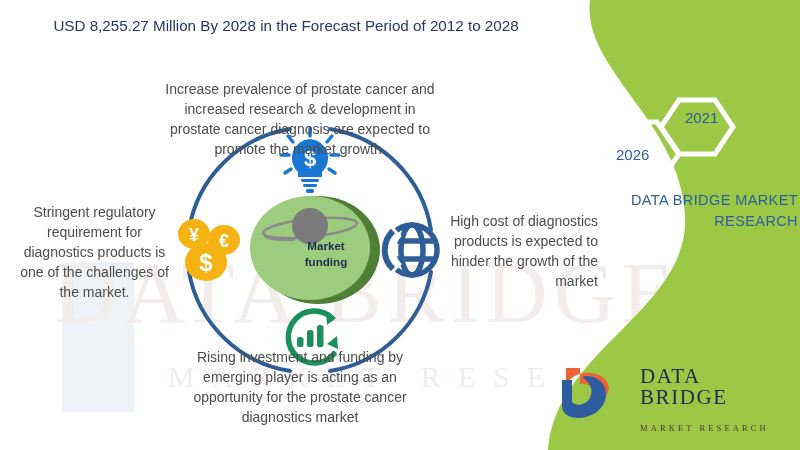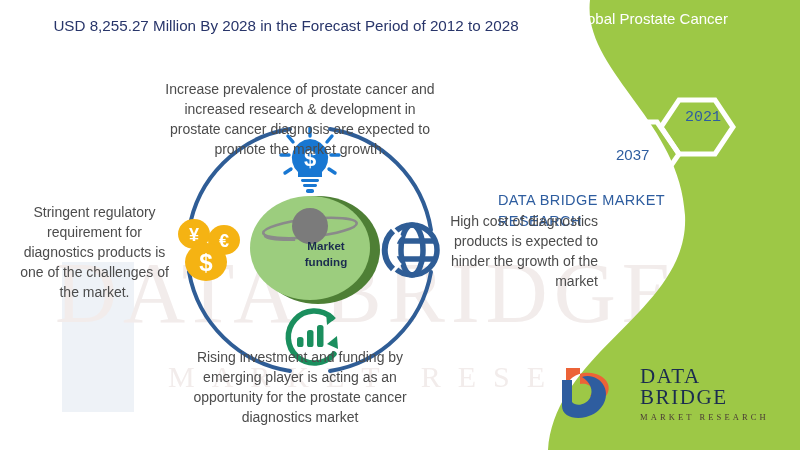--- a/index.html
+++ b/index.html
@@ -39,43 +39,43 @@
     font-size:15.2px;line-height:1.55;font-weight:400;z-index:6;
   }
 
   
   .panel-title{
     position:absolute;right:0;top:8px;width:300px;
     text-align:center;color:#ffffff;font-size:15px;line-height:1.5;
     z-index:6;
   }
   .panel-brand{
-    position:absolute;right:2px;top:190px;width:300px;text-align:left;
+    position:absolute;right:2px;top:190px;width:300px;text-align:right;
     color:#2e5d9f;font-size:14.5px;line-height:1.45;letter-spacing:.4px;
     z-index:6;
   }
 
   
   .hexwrap{position:absolute;right:40px;top:84px;width:185px;height:115px;z-index:6;}
   .hex-label{
     position:absolute;color:#2e5d9f;font-size:15px;font-weight:400;
   }
-  .hex-2021{left:110px;top:25px;font-family:Liberation Mono, monospace;}
+  .hex-2021{left:110px;top:25px;}
   .hex-2028{left:41px;top:62px;}
 
   
   .logo{position:absolute;right:22px;bottom:28px;width:222px;height:60px;z-index:7;}
   .logo-text{position:absolute;left:84px;top:4px;}
   .logo-main{
     font-family:"Liberation Serif", serif;font-size:21px;letter-spacing:1.6px;
     color:#1b2c4f;line-height:1;
   }
   .logo-sub{
     font-family:"Liberation Serif", serif;font-size:8.5px;letter-spacing:3.1px;
-    color:#4a3b35;margin-top:5px;line-height:1;
+    color:#4a3b35;margin-top:16px;line-height:1;
   }
 
   
   .diagram{position:absolute;left:0;top:0;width:800px;height:450px;z-index:5;}
 
   .cap{position:absolute;color:#4c4c4c;font-size:14px;line-height:1.42;text-align:center;z-index:6;}
   .cap-top{left:160px;top:80px;width:280px;}
   .cap-left{left:12px;top:203px;width:165px;}
   .cap-right{left:438px;top:212px;width:160px;text-align:right;}
   .cap-bottom{left:185px;top:348px;width:230px;}
@@ -98,32 +98,31 @@
 
   <svg class="green-panel" viewBox="0 0 330 450" preserveAspectRatio="none">
     <path d="M330,0 L120,0 C 112,70 210,120 215,215 C 220,310 85,350 78,450 L330,450 Z" fill="#9dc846"></path>
   </svg>
 
   <div class="title">
     <div>USD 8,255.27 Million By 2028 in the Forecast Period of 2012 to 2028</div>
   </div>
 
   <div class="panel-title">
-    <div>Global Prostate Cancer</div>
   </div>
 
   <div class="hexwrap">
     <svg width="185" height="115" viewBox="0 0 185 115">
 
       <polygon points="18,70 40,38 82,38 104,70 82,102 40,102" fill="none" stroke="#ffffff" stroke-width="5"></polygon>
 
       <polygon points="86,43 104,16 140,16 158,43 140,70 104,70" fill="none" stroke="#ffffff" stroke-width="5"></polygon>
     </svg>
     <div class="hex-label hex-2021">2021</div>
-    <div class="hex-label hex-2028">2037</div>
+    <div class="hex-label hex-2028">2026</div>
   </div>
 
   <div class="panel-brand">
     <div>DATA BRIDGE MARKET</div>
     <div>RESEARCH</div>
   </div>
 
   <div class="logo">
     <svg width="78" height="58" viewBox="0 0 78 58">
       <path d="M10,6 L10,30 C 10,14 26,8 40,12 C 52,16 56,26 50,34 L34,34 C 40,28 34,20 24,22 L24,6 Z" fill="#ec6337"></path>

